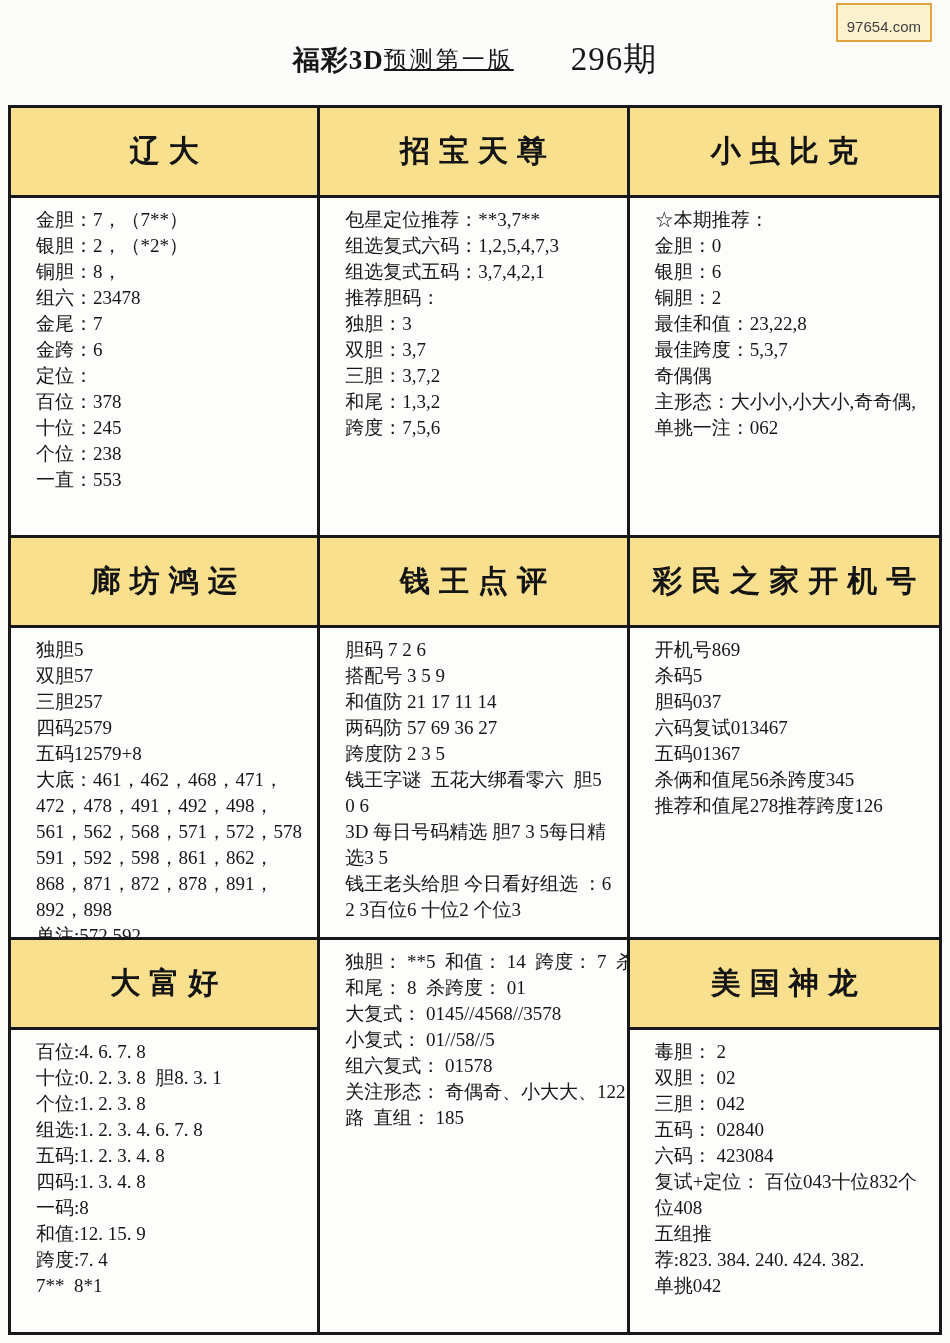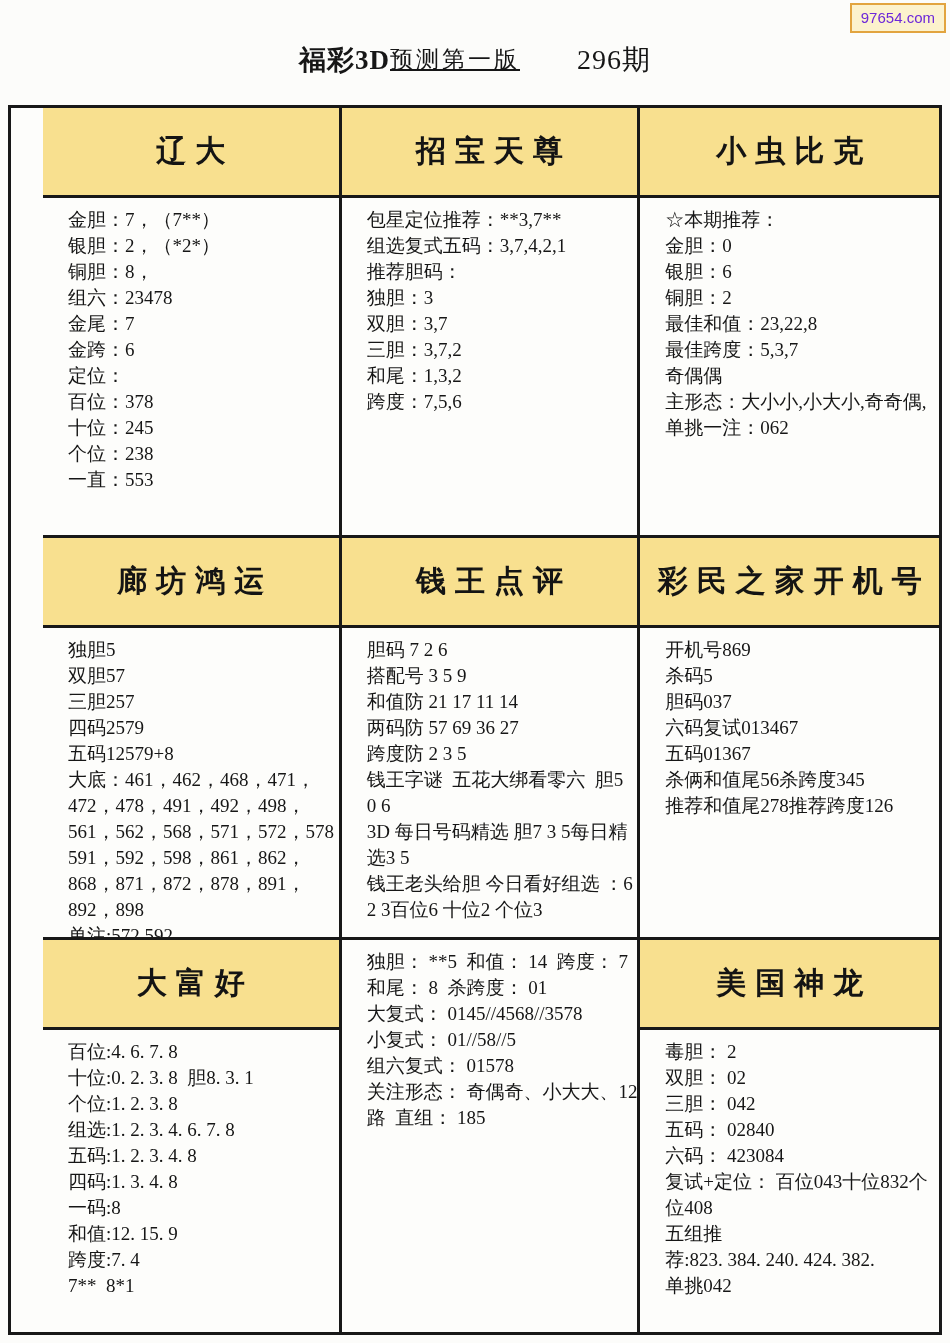--- a/index.html
+++ b/index.html
@@ -10,52 +10,51 @@
     height: 1343px;
     background: #fcfcfa;
     font-family: "Liberation Serif", "DejaVu Serif", serif;
     color: #161616;
     overflow: hidden;
   }
   
   .watermark {
     position: absolute;
     top: 3px;
-    right: 4px;
+    right: 18px;
     border: 2px solid #e2a43f;
     background: #fcf2cd;
-    color: #6d28d9;
+    color: #404040;
     font-family: "Liberation Sans", "DejaVu Sans", sans-serif;
     font-size: 15px;
     line-height: 1;
-    padding: 5px 9px 6px 9px;
+    padding: 14px 9px 6px 9px;
   }
   
   .title-bar {
     height: 119px;
     display: flex;
     align-items: center;
     justify-content: center;
   }
   .title-brand { font-size: 27px; font-weight: bold; letter-spacing: 1px; }
   .title-edition { font-size: 23px; letter-spacing: 3px; text-decoration: underline; }
-  .title-issue { font-size: 28px; margin-left: 57px; letter-spacing: 1px; }
+  .title-issue { font-size: 33px; margin-left: 57px; letter-spacing: 1px; }
   
   .grid {
     position: absolute;
     left: 8px;
     top: 105px;
     width: 934px;
     height: 1230px;
     border: 3px solid #181818;
     background: #fdfdfb;
     display: grid;
     grid-template-columns: 1fr 1fr 1fr;
     grid-template-rows: 430px 402px 1fr;
-    padding-left: 32px;
   }
   .cell {
     display: flex;
     flex-direction: column;
     border-right: 3px solid #181818;
     border-bottom: 3px solid #181818;
     overflow: hidden;
   }
   .cell.last-col { border-right: none; }
   .cell.last-row { border-bottom: none; }
@@ -121,20 +120,21 @@
         <div class="line">一直：553</div>
       </div>
     </section>
 
     <section class="cell">
       <div class="cell-header">
         <span class="cell-title">招宝天尊</span>
       </div>
       <div class="cell-body">
         <div class="line">包星定位推荐：**3,7**</div>
+        <div class="line">组选复式六码：1,2,5,4,7,3</div>
         <div class="line">组选复式五码：3,7,4,2,1</div>
         <div class="line">推荐胆码：</div>
         <div class="line">独胆：3</div>
         <div class="line">双胆：3,7</div>
         <div class="line">三胆：3,7,2</div>
         <div class="line">和尾：1,3,2</div>
         <div class="line">跨度：7,5,6</div>
       </div>
     </section>
 

